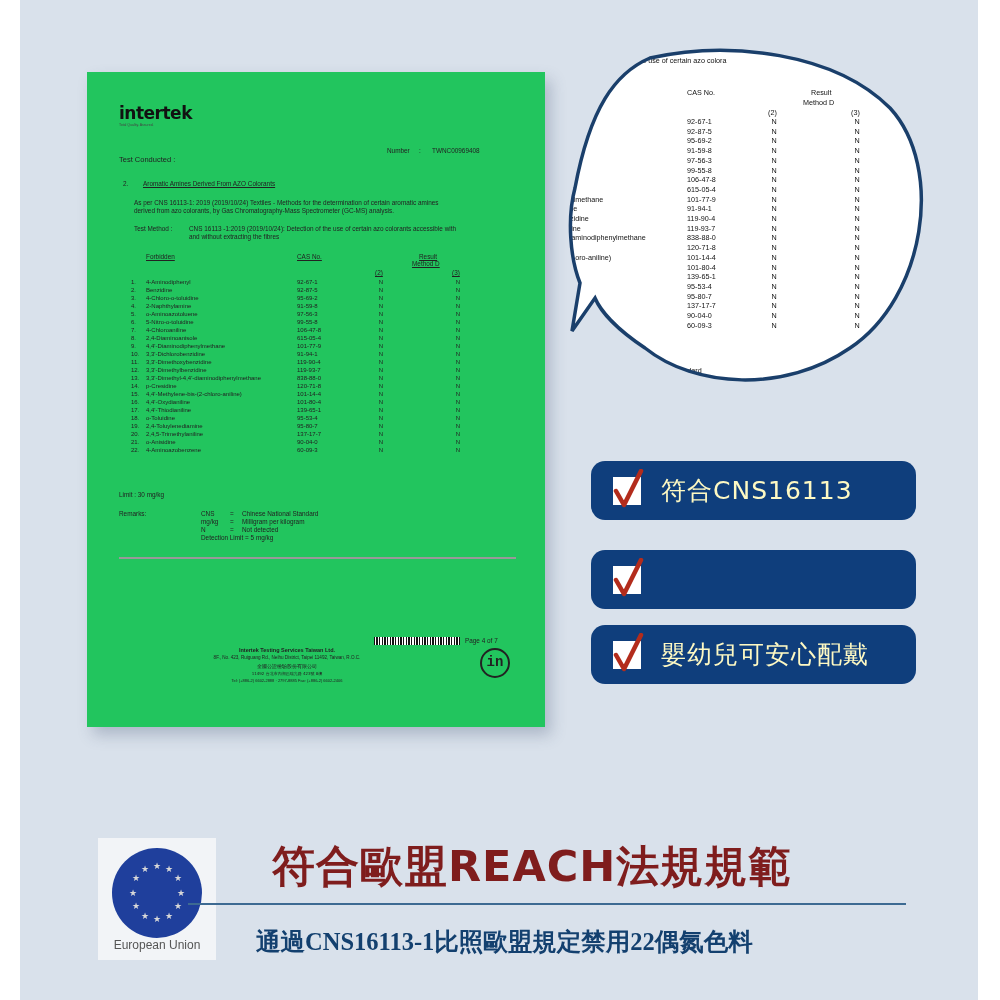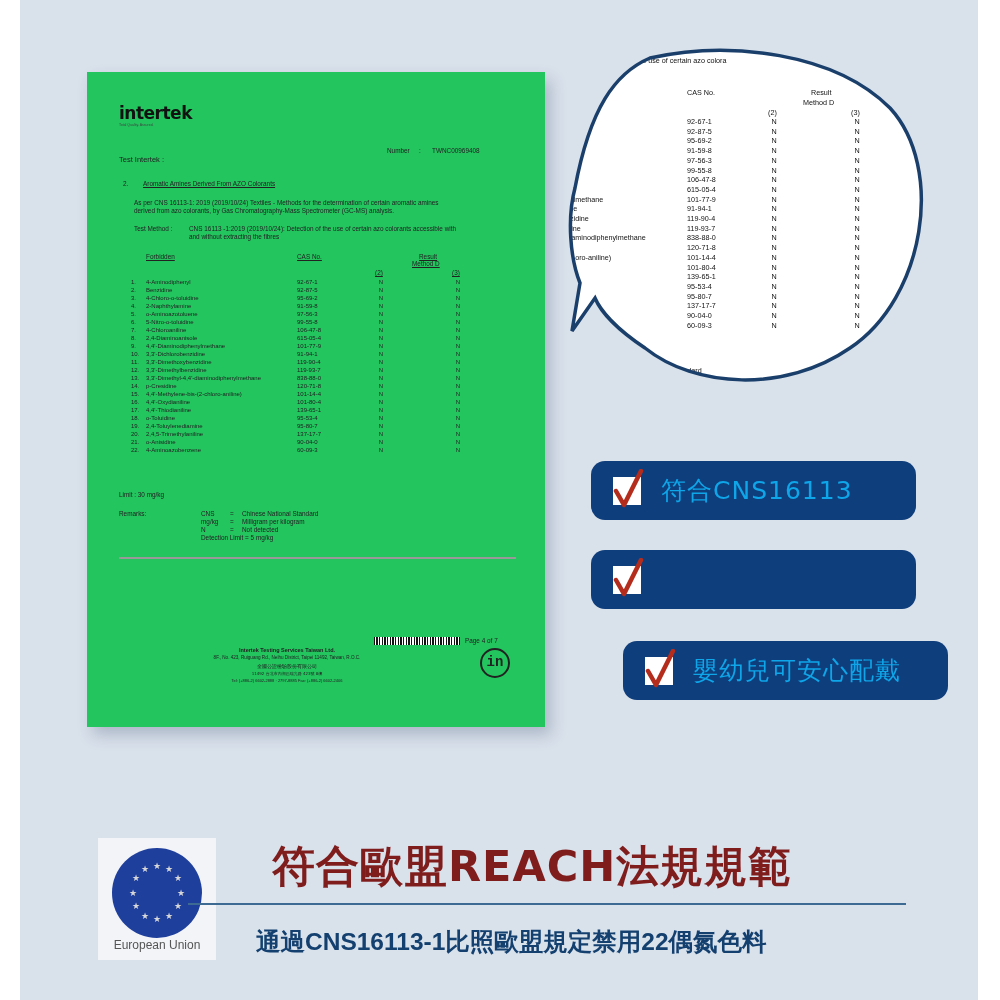--- a/index.html
+++ b/index.html
@@ -48,51 +48,51 @@
   .bc { position: absolute; white-space: nowrap; font-size: 7.2px; line-height: 9.7px; }
   .brow { position: absolute; left: 0; width: 420px; height: 9.7px; font-size: 7.2px; line-height: 9.7px; }
   .brow span { position: absolute; white-space: nowrap; }
   .b-name { left: 47px; }
   .b-cas { left: 172px; }
   .b-r2 { left: 253px; width: 12px; text-align: center; }
   .b-r3 { left: 336px; width: 12px; text-align: center; }
 
   
   .badge { position: absolute; left: 591px; width: 325px; height: 59px; background: #0f3e7c; border-radius: 14px;
-    display: flex; align-items: center; color: #0ea5e9; }
+    display: flex; align-items: center; color: #fef9c3; }
   .chk { width: 28px; height: 28px; background: #fff; margin-left: 22px; position: relative; flex: none; }
   .chk svg { position: absolute; left: -2px; top: -8px; }
   .badge-label { margin-left: 20px; font-family: "DejaVu Sans", sans-serif; font-size: 25px; letter-spacing: 1px; white-space: nowrap; }
 
   
   .eu { position: absolute; left: 98px; top: 838px; width: 118px; height: 122px; background: #f2f4f7; }
   .eu-flag { position: absolute; left: 14px; top: 10px; width: 90px; height: 90px; border-radius: 50%; background: #1f3f9c; }
   .eu-label { position: absolute; left: 0; width: 118px; top: 100px; text-align: center; font-family: "Liberation Sans", sans-serif; font-size: 12px; color: #555; }
 
   .headline { position: absolute; left: 272px; top: 838px; font-family: "DejaVu Sans", sans-serif; font-weight: bold;
     font-size: 43px; color: #7f1d1d; white-space: nowrap; letter-spacing: 1px; }
   .head-rule { position: absolute; left: 188px; width: 718px; top: 903px; height: 2px; background: #3d6a92; }
-  .sub { position: absolute; left: 256px; top: 925px; font-family: Liberation Sans, sans-serif; font-weight: bold;
+  .sub { position: absolute; left: 256px; top: 925px; font-family: Liberation Serif, serif; font-weight: bold;
     font-size: 24.5px; color: #13406f; white-space: nowrap; }
 </style>
 </head>
 <body>
 
 <div class="bg"></div>
 
 <div class="doc">
   <div class="logo">
     <div class="logo-word">intertek</div>
     <div class="logo-tag">Total Quality. Assured.</div>
   </div>
 
   <div class="t" style="left:300px;top:75px;">Number</div>
   <div class="t" style="left:332px;top:75px;">:</div>
   <div class="t" style="left:345px;top:75px;">TWNC00969408</div>
-  <div class="t" style="left:32px;top:84px;font-size:7.5px;">Test Intertek :</div>
+  <div class="t" style="left:32px;top:84px;font-size:7.5px;">Test Conducted :</div>
 
   <div class="t" style="left:36px;top:108px;">2.</div>
   <div class="t u" style="left:56px;top:108px;">Aromatic Amines Derived From AZO Colorants</div>
 
   <div class="t" style="left:47px;top:127px;">As per CNS 16113-1: 2019 (2019/10/24) Textiles - Methods for the determination of certain aromatic amines</div>
   <div class="t" style="left:47px;top:135px;">derived from azo colorants, by Gas Chromatography-Mass Spectrometer (GC-MS) analysis.</div>
 
   <div class="t" style="left:47px;top:153px;">Test Method :</div>
   <div class="t" style="left:102px;top:153px;">CNS 16113 -1:2019 (2019/10/24): Detection of the use of certain azo colorants accessible with</div>
   <div class="t" style="left:102px;top:161px;">and without extracting the fibres</div>
@@ -455,21 +455,21 @@
   </div>
   <span class="badge-label">符合CNS16113</span>
 </div>
 <div class="badge" style="top:550px;">
   <div class="chk">
     <svg width="36" height="40" viewBox="0 0 36 40">
         <path d="M5 22 L13 36 L30 2" fill="none" stroke="#b32c1c" stroke-width="4.5" stroke-linecap="round" stroke-linejoin="round"></path>
       </svg>
   </div>
 </div>
-<div class="badge" style="top:641px;margin-left:32px;">
+<div class="badge" style="top:625px;">
   <div class="chk">
     <svg width="36" height="40" viewBox="0 0 36 40">
         <path d="M5 22 L13 36 L30 2" fill="none" stroke="#b32c1c" stroke-width="4.5" stroke-linecap="round" stroke-linejoin="round"></path>
       </svg>
   </div>
   <span class="badge-label">嬰幼兒可安心配戴</span>
 </div>
 
 <div class="eu">
   <div class="eu-flag">

